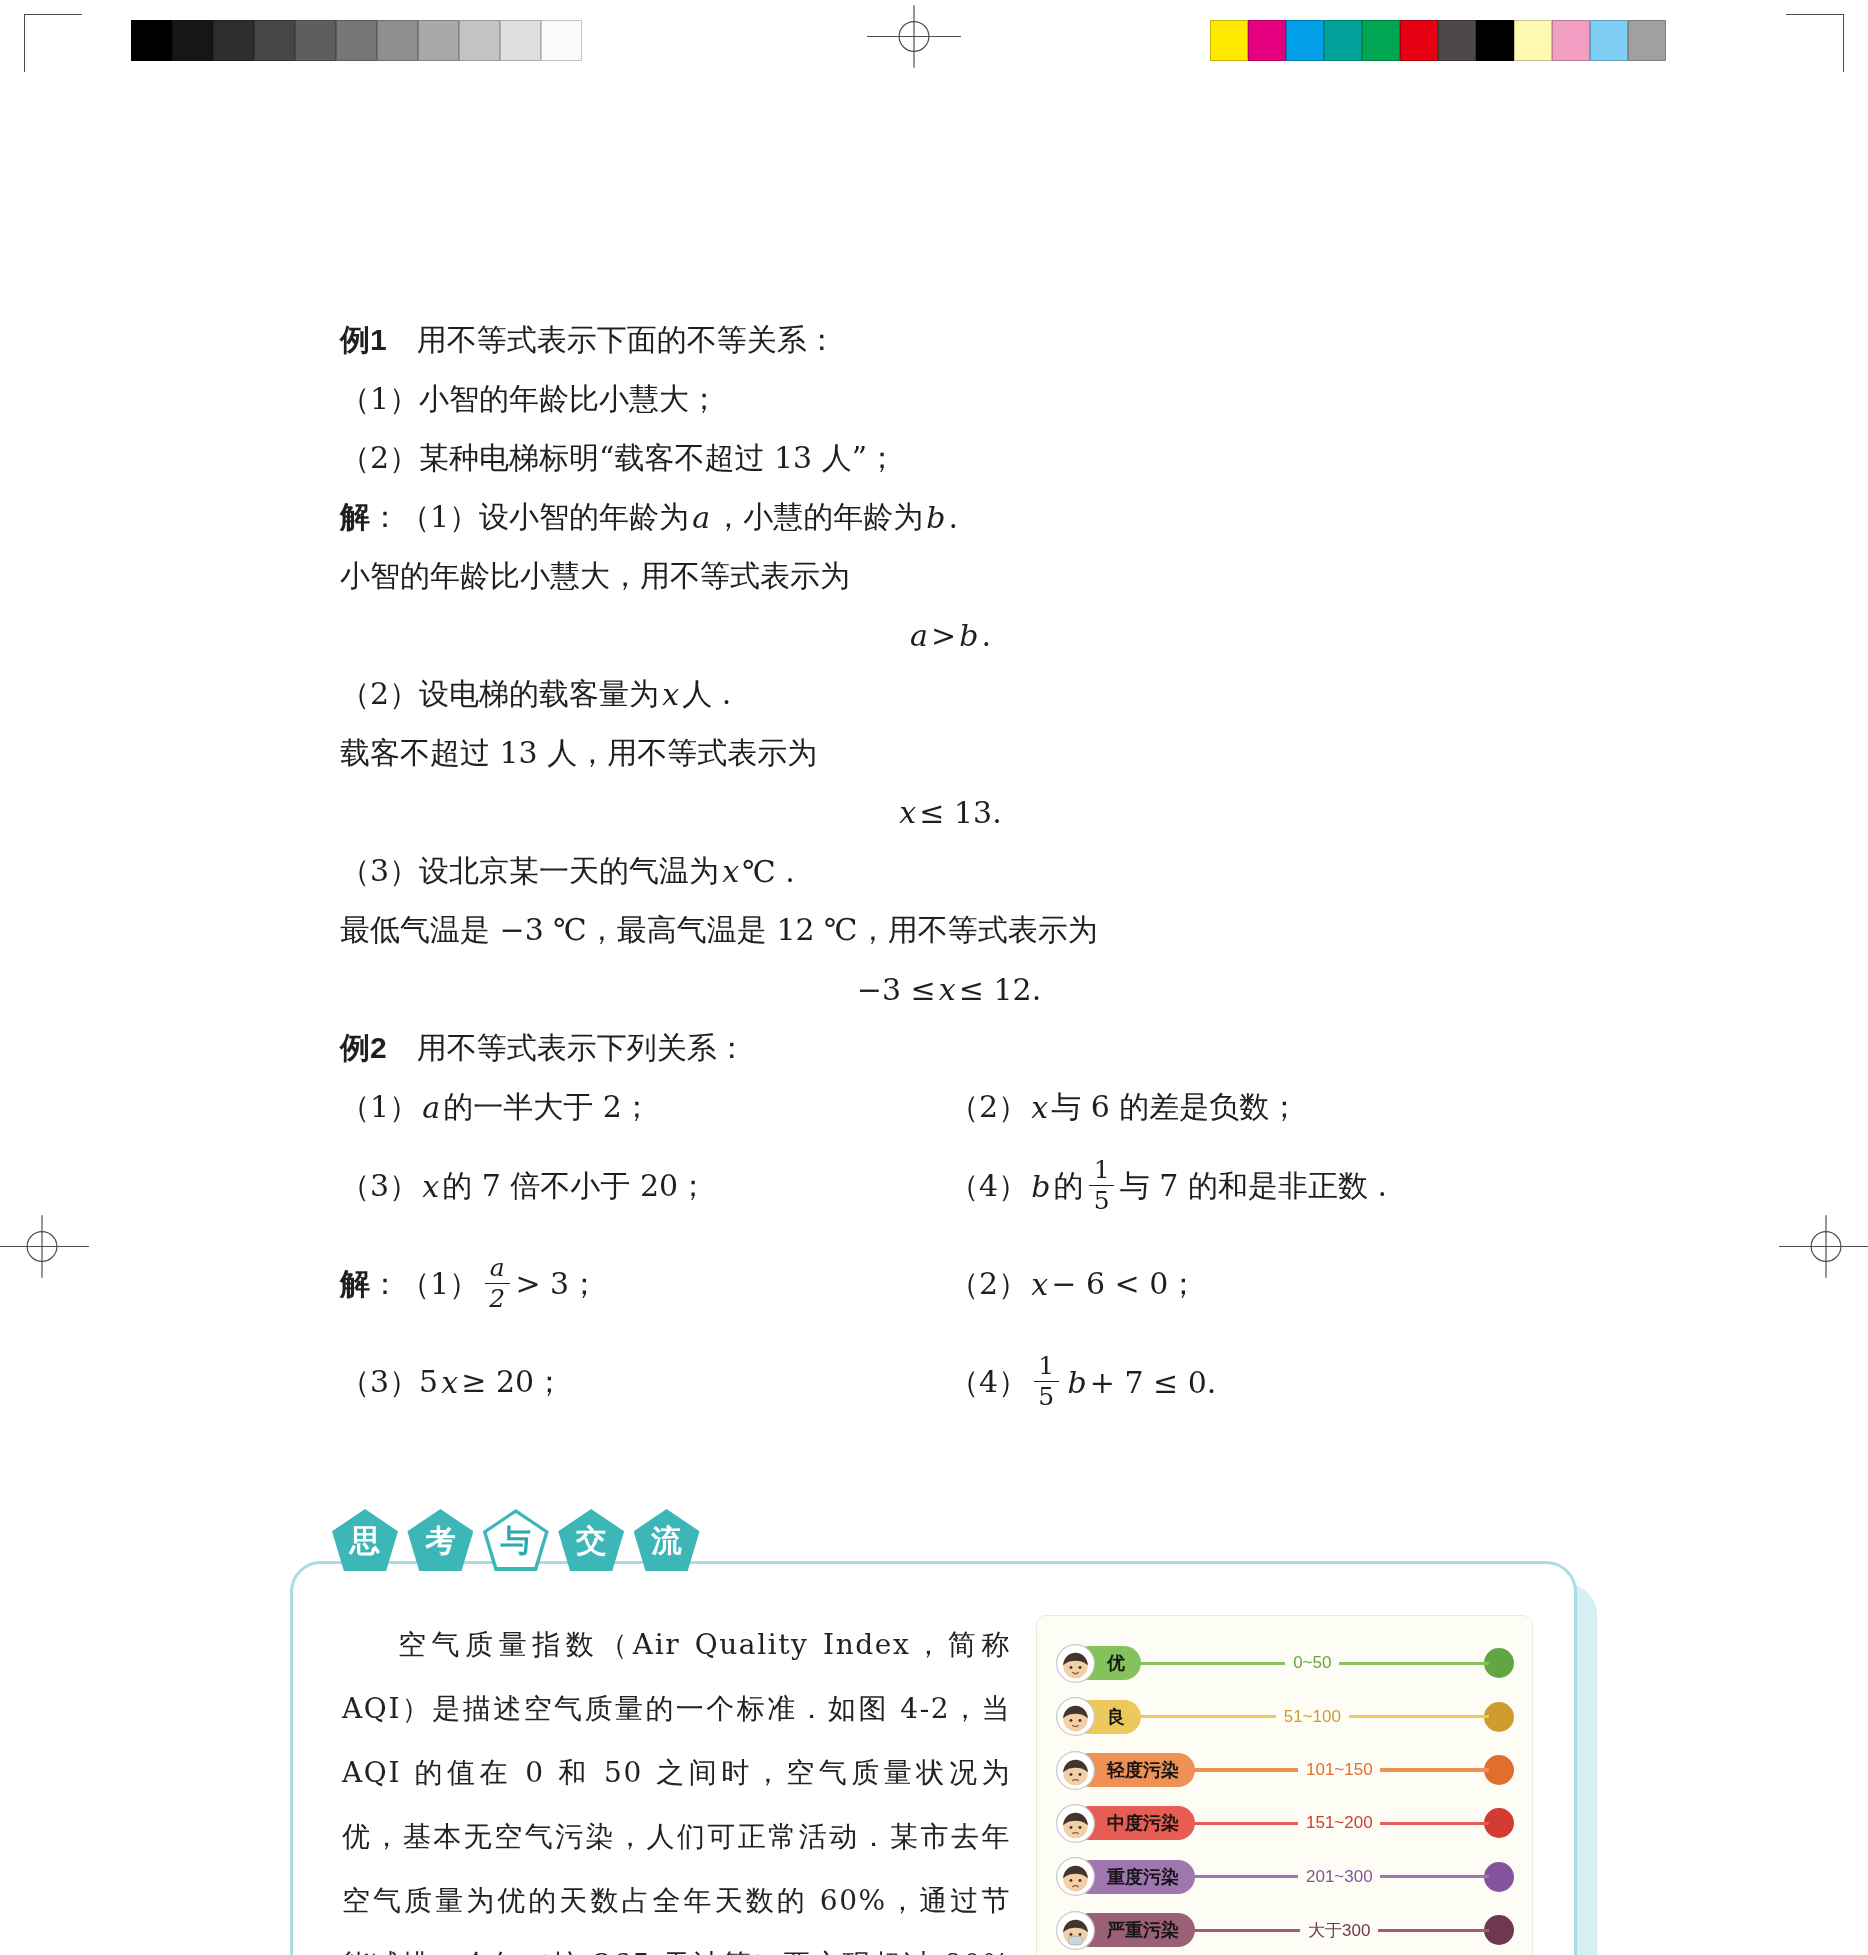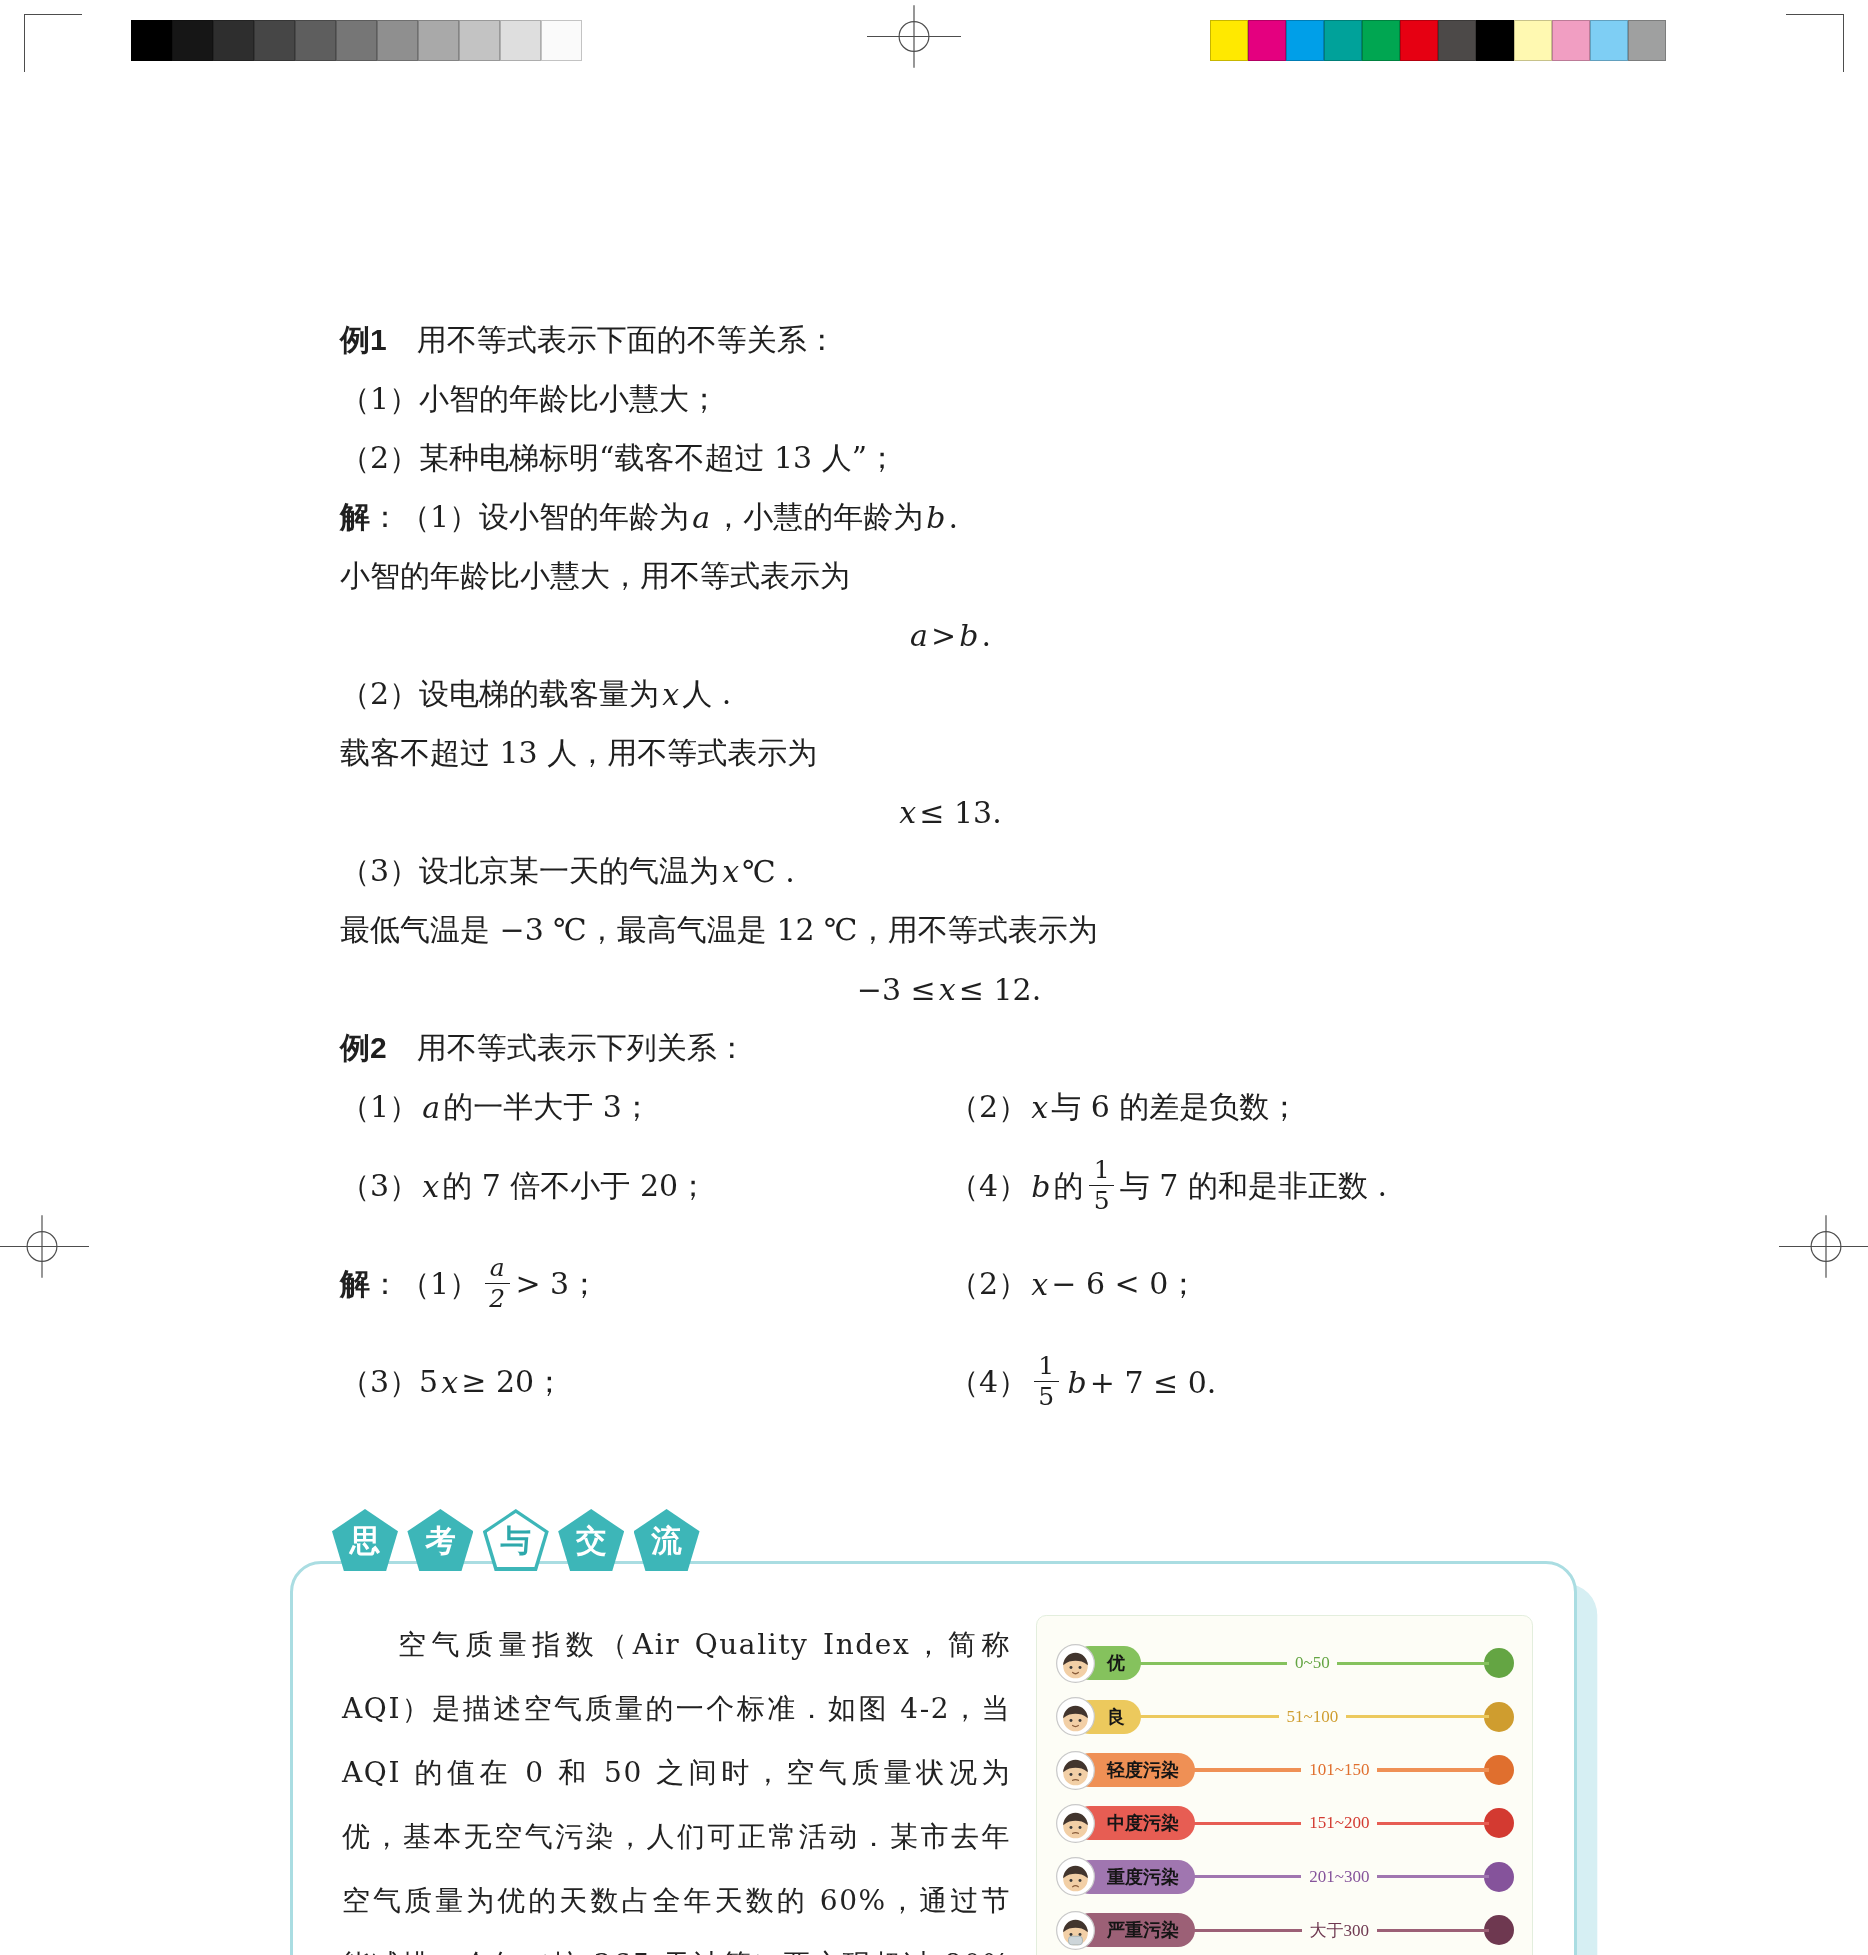--- a/index.html
+++ b/index.html
@@ -52,21 +52,21 @@
   .aqi-row{display:flex;align-items:center;height:44px;margin:9.4px 0;}
   .face{width:41px;height:41px;flex:0 0 auto;position:relative;z-index:2;}
   .pill{margin-left:-23px;background:var(--c);height:34px;border-radius:18px;
         padding:0 15.6px 0 34px;display:flex;align-items:center;white-space:nowrap;
         font-family:"Liberation Sans","DejaVu Sans",sans-serif;font-weight:700;
         font-size:18px;color:#151515;}
   .track{flex:1;position:relative;height:100%;display:flex;align-items:center;justify-content:center;}
   .track::before{content:"";position:absolute;left:-9.4px;right:-4.7px;top:50%;margin-top:-1.6px;
         height:3.1px;background:var(--c);}
   .range{position:relative;z-index:1;background:#fdfdf6;padding:0 7.8px;
-        font-family:Liberation Serif, serif;font-size:17px;color:var(--d);}
+        font-family:Liberation Sans, sans-serif;font-size:17px;color:var(--d);}
   .dot{width:30px;height:30px;border-radius:50%;background:var(--d);flex:0 0 auto;}
 </style>
 </head>
 <body>
 
 <div id="page">
 
   <div class="calbar" style="left:131px;top:20.3px;">
       <div class="cal-sq" style="background: rgb(0, 0, 0);"></div>
       <div class="cal-sq" style="background: rgb(22, 22, 22);"></div>
@@ -169,21 +169,21 @@
       </div>
 
     <div class="line">
         <span class="seg-b">例2</span>
         <span class="seg-t">　用不等式表示下列关系：</span>
       </div>
     <div class="cols">
       <div class="col">
           <span class="seg-t">（1）</span>
           <span class="seg-i">a</span>
-          <span class="seg-t"> 的一半大于 3；</span>
+          <span class="seg-t"> 的一半大于 2；</span>
         </div>
       <div class="col">
           <span class="seg-t">（2）</span>
           <span class="seg-i">x</span>
           <span class="seg-t"> 与 6 的差是负数；</span>
         </div>
     </div>
     <div class="cols tall">
       <div class="col">
           <span class="seg-t">（3）</span>

